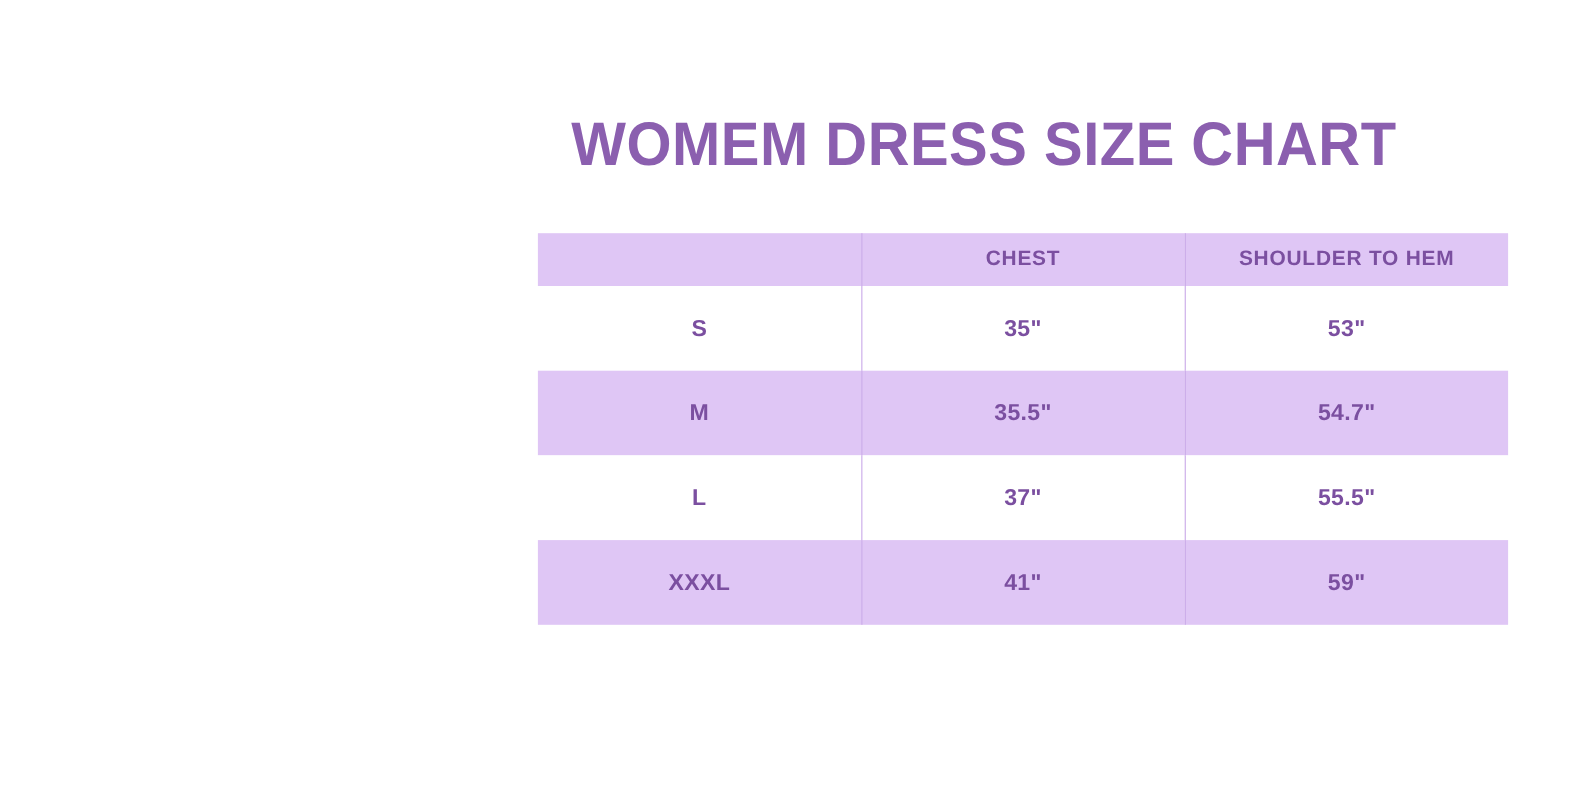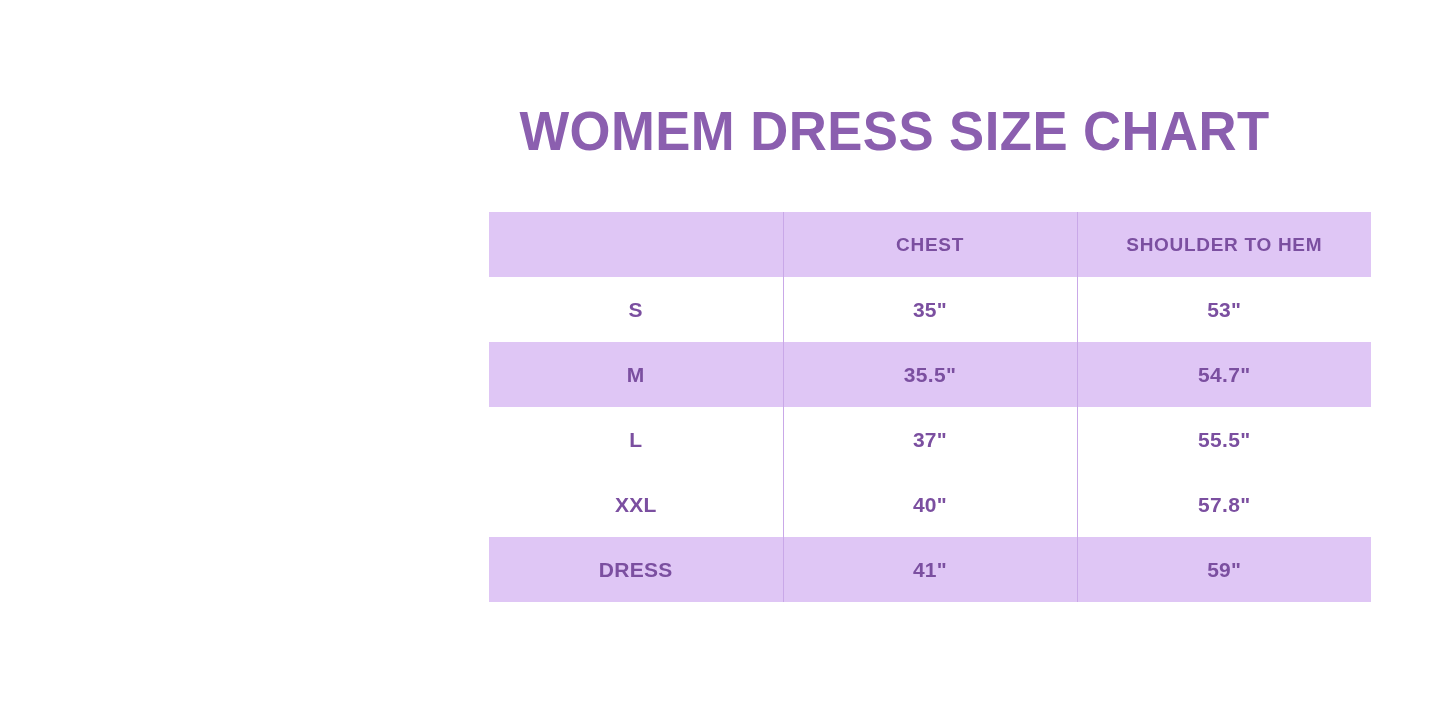--- a/index.html
+++ b/index.html
@@ -48,21 +48,21 @@
   table.size-table {
     width: 882px;
     height: 356px;
     border-collapse: collapse;
     table-layout: fixed;
   }
   table.size-table col.c-size  { width: 294px; }
   table.size-table col.c-chest { width: 294px; }
   table.size-table col.c-hem   { width: 294px; }
 
-  table.size-table tr { height: 65px; }
+  table.size-table tr { height: 48px; }
 
   table.size-table th,
   table.size-table td {
     padding: 0;
     margin: 0;
     text-align: center;
     vertical-align: middle;
     font-family: "Liberation Sans Narrow", "Liberation Sans", sans-serif;
     font-weight: 700;
     color: #7B4FA0;
@@ -117,25 +117,20 @@
       <tr class="band">
         <td>M</td>
         <td>35.5"</td>
         <td>54.7"</td>
       </tr>
       <tr class="plain">
         <td>L</td>
         <td>37"</td>
         <td>55.5"</td>
       </tr>
-      <tr class="plain">
-        <td>XXL</td>
-        <td>40"</td>
-        <td>57.8"</td>
-      </tr>
       <tr class="band">
-        <td>DRESS</td>
+        <td>XXXL</td>
         <td>41"</td>
         <td>59"</td>
       </tr>
     </tbody>
   </table>
 </div>
 
 </body></html>

